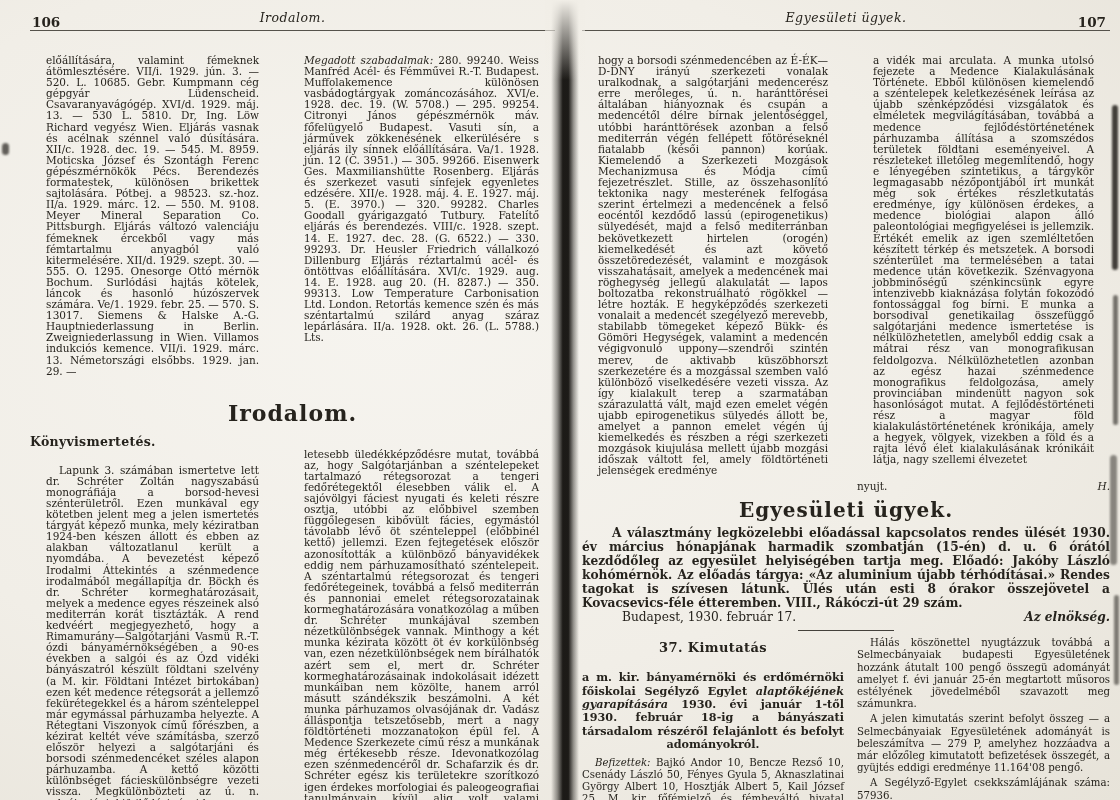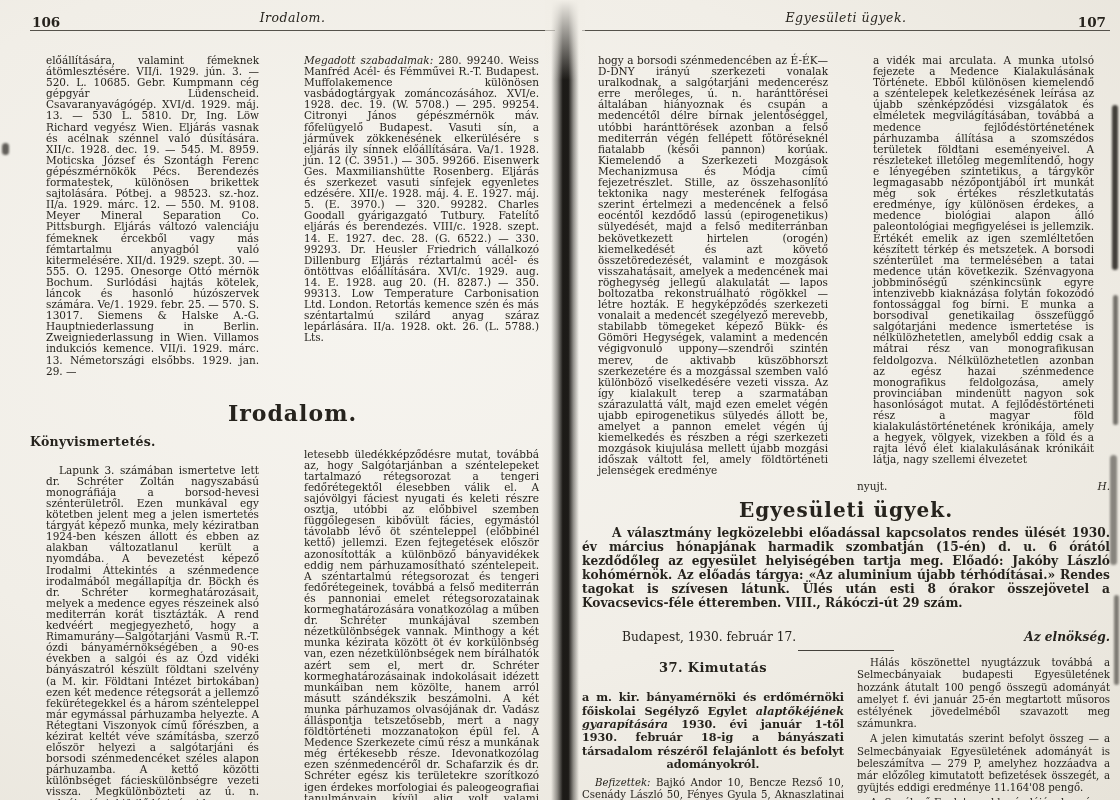--- a/index.html
+++ b/index.html
@@ -37,21 +37,21 @@
   .cols{display:flex;justify-content:space-between;}
   .colL1{width:245px;} .colL2{width:267px;}
   .colR1{width:262px;} .colR2{width:253px;}
   .t{font-size:10.5px;line-height:11.1px;text-align:justify;margin:16px;hyphens:auto;}
   .indent{text-indent:13px;}
   .it{font-style:italic;}
   .bold{font-weight:bold;}
   .big-heading{text-align:center;font-weight:bold;font-size:22px;margin:7px 0 7px;letter-spacing:1px;}
   .sub-heading{text-align:left;font-weight:bold;font-size:12.5px;margin:1px 0 4px;letter-spacing:.3px;}
   .announce{font-weight:bold;font-size:12.2px;line-height:14.1px;text-align:justify;margin:4px 0 0;text-indent:30px;hyphens:auto;}
-  .announce-foot{display:flex;justify-content:space-between;font-size:12.2px;margin-top:20px;padding-left:40px;}
+  .announce-foot{display:flex;justify-content:space-between;font-size:12.2px;margin-top:0;padding-left:40px;}
   .sig-right{font-style:italic;font-weight:bold;}
   .short-rule{width:96px;border-top:1px solid #44413b;margin:6px auto;}
   .report-title{text-align:center;font-weight:bold;font-size:13px;margin:3px 0 16px;letter-spacing:.4px;}
   .report-intro{font-weight:bold;font-size:11.2px;line-height:13.4px;text-align:justify;text-align-last:center;margin:0 0 5px;hyphens:auto;}
   .small{font-size:10.2px;line-height:12.2px;text-align:justify;margin:0;hyphens:auto;}
   .sm-gap{margin-top:3px;}
   .date-line{font-size:10px;margin-top:12px;text-indent:13px;}
   .sig-block{text-align:right;font-size:16px;line-height:12.5px;margin-top:7px;padding-right:4px;}
   .endline{display:flex;justify-content:space-between;font-size:10.5px;line-height:11.1px;}
   .rtop{min-height:374px;}

